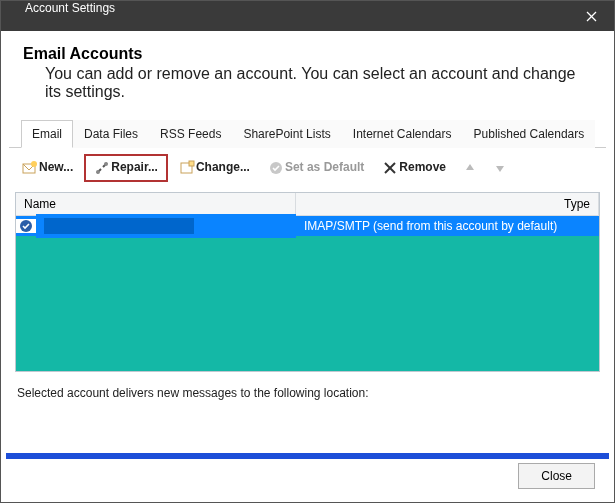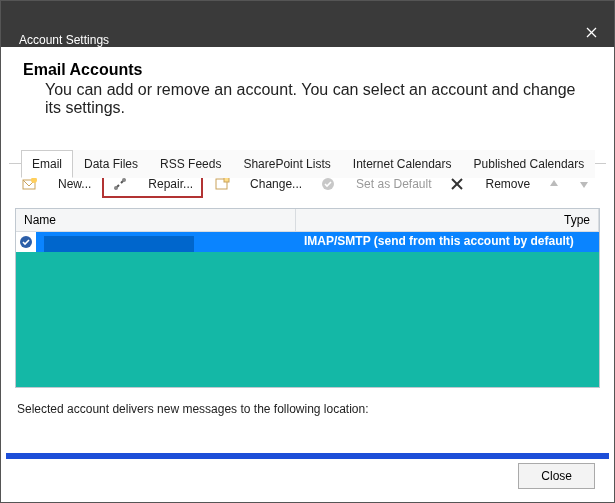--- a/index.html
+++ b/index.html
@@ -9,25 +9,25 @@
     font-size: 12px;
     background: #fff;
     width: 615px;
     height: 503px;
     overflow: hidden;
     border: 1px solid #555;
   }
   .titlebar {
     background: #3a3a3a;
     color: #fff;
-    height: 46px;
-    display: flex;
-    align-items: flex-end;
+    height: 30px;
+    display: flex;
+    align-items: flex-start;
     justify-content: space-between;
-    padding: 0 0 0 18px;
+    padding: 0 0 0 24px;
   }
   .titlebar .title { font-size: 12px; }
   .titlebar .close {
     width: 45px;
     height: 30px;
     display: flex;
     align-items: center;
     justify-content: center;
     cursor: pointer;
   }
@@ -45,43 +45,43 @@
     gap: 0;
   }
   .tab {
     padding: 6px 10px;
     font-size: 12px;
     color: #222;
     cursor: pointer;
     border: 1px solid transparent;
     border-bottom: none;
     position: relative;
-    top: 15px;
+    top: 1px;
     background: #fafafa;
   }
   .tab.active {
     background: #fff;
     border-color: #ccc;
     border-bottom: 1px solid #fff;
   }
   .toolbar {
     display: flex;
     align-items: center;
     padding: 6px 14px;
     gap: 4px;
   }
   .tool-btn {
     display: flex;
-    align-items: center;
-    gap: 20px;
+    gap: 1px;
     padding: 3px 6px;
     font-size: 12px;
     color: #222;
     cursor: pointer;
     border: 1px solid transparent;
+    font-weight: bold;
   }
   .tool-btn.disabled { color: #999; cursor: default; }
   .tool-btn.highlighted { border: 2px solid #b23333; padding: 4px 8px; }
   .tool-btn .ico { width: 16px; height: 16px; display:flex; align-items:center; justify-content:center;}
   .arrow-btn { color: #999; padding: 3px 4px; cursor: default; }
   .list-container {
     margin: 4px 14px;
     border: 1px solid #c0c8d0;
     height: 180px;
     background: #14b8a6;
@@ -94,25 +94,25 @@
     font-size: 12px;
   }
   .list-header .col {
     padding: 4px 8px;
     border-right: 1px solid #d8dce0;
   }
   .col-name { width: 280px; }
   .col-type { flex: 1; text-align: right; }
   .list-row {
     display: flex;
+    align-items: center;
     background: #0a84ff;
     color: #fff;
     font-size: 12px;
     height: 20px;
-    font-weight: bold;
   }
   .list-row .cell { padding: 2px 8px; }
   .row-check { width: 20px; display:flex; align-items:center; justify-content:center; background:#fff;}
   .row-check svg { display:block;}
   .row-name { width: 260px; background:#0a84ff;}
   .row-name-dark { background:#0066cc; width:150px; height:16px; margin:2px 0;}
   .row-type { flex: 1; }
   .location-text {
     margin: 14px 16px 4px 16px;
     font-size: 12px;

